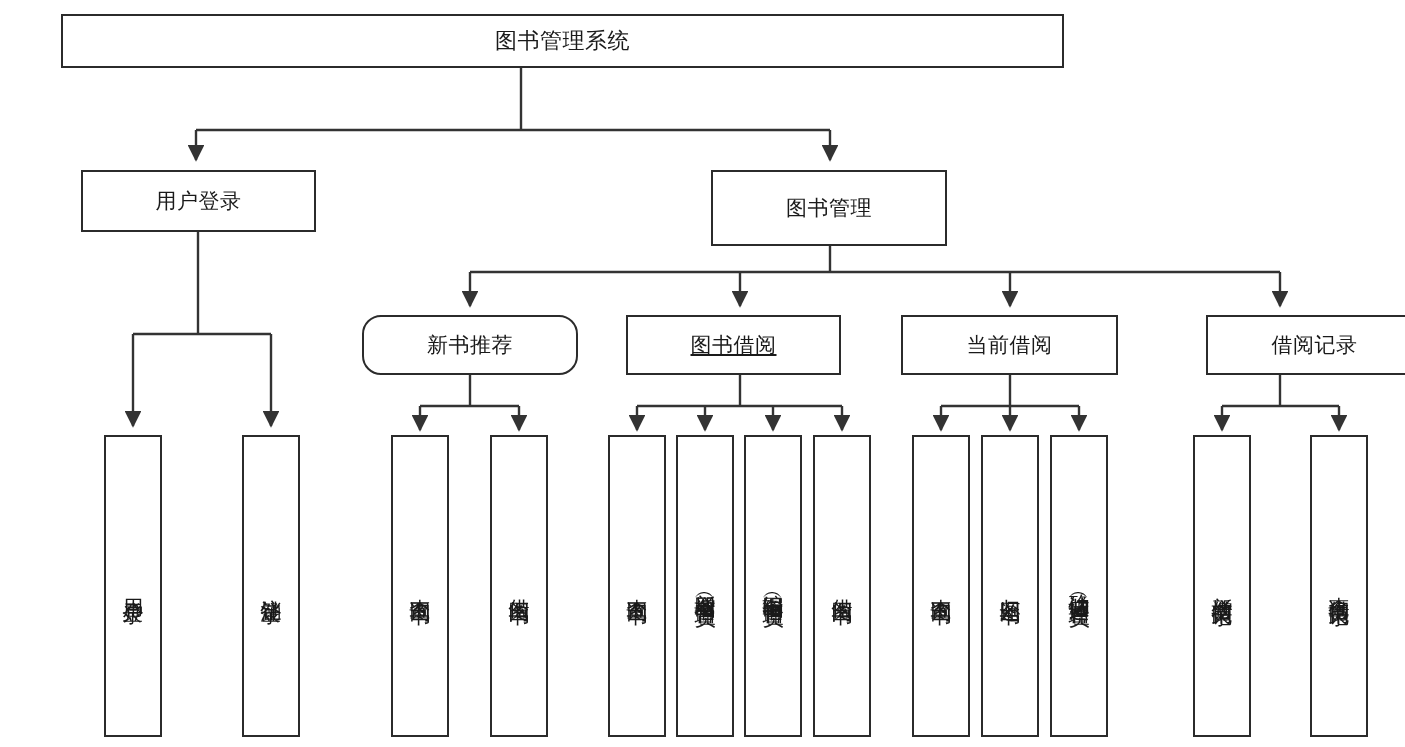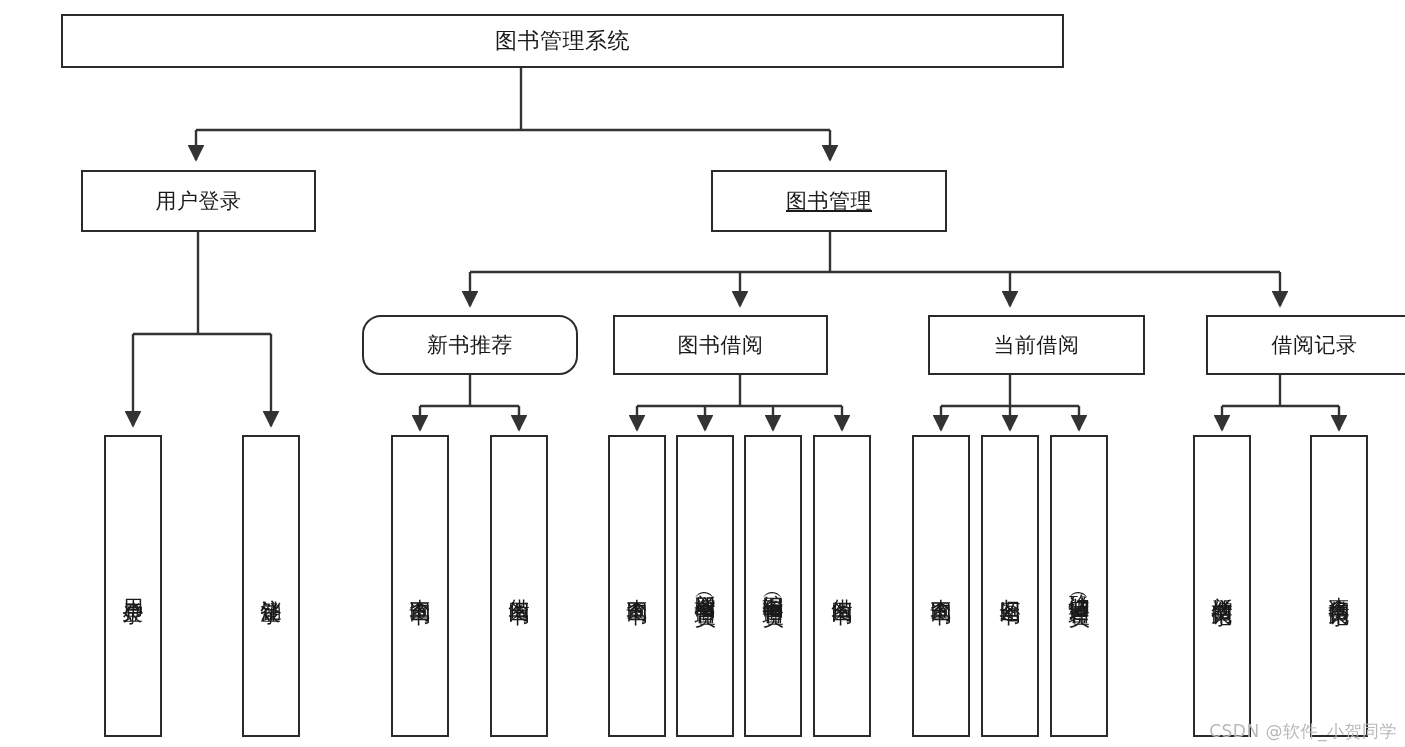--- a/index.html
+++ b/index.html
@@ -128,31 +128,31 @@
     </g>
   </svg>
 
   <div class="node horiz" id="root-node" style="left:20px; top:14px; width:1003px; height:54px;">
     <span>图书管理系统</span>
   </div>
 
   <div class="node horiz" style="left:81px; top:170px; width:235px; height:62px;">
     <span>用户登录</span>
   </div>
-  <div class="node horiz" style="left:711px; top:170px; width:236px; height:62px;text-decoration:underline;">
+  <div class="node horiz" style="left:711px; top:170px; width:236px; height:76px;">
     <span>图书管理</span>
   </div>
 
   <div class="node horiz" style="left:362px; top:315px; width:216px; height:60px;border-radius:19px;">
     <span>新书推荐</span>
   </div>
-  <div class="node horiz" style="left:613px; top:315px; width:215px; height:60px;">
+  <div class="node horiz" style="left:626px; top:315px; width:215px; height:60px;text-decoration:underline;">
     <span>图书借阅</span>
   </div>
-  <div class="node horiz" style="left:901px; top:315px; width:217px; height:60px;margin-left:27px;">
+  <div class="node horiz" style="left:901px; top:315px; width:217px; height:60px;">
     <span>当前借阅</span>
   </div>
   <div class="node horiz" style="left:1206px; top:315px; width:217px; height:60px;">
     <span>借阅记录</span>
   </div>
 
   <div class="node vert" style="left:104px; top:435px; width:58px; height:302px;">
     <span class="vtext">用户登录</span>
   </div>
   <div class="node vert" style="left:242px; top:435px; width:58px; height:302px;">
@@ -189,14 +189,13 @@
     <span class="vtext">确认归还（管理员）</span>
   </div>
 
   <div class="node vert" style="left:1193px; top:435px; width:58px; height:302px;">
     <span class="vtext">新增借阅记录</span>
   </div>
   <div class="node vert" style="left:1310px; top:435px; width:58px; height:302px;">
     <span class="vtext">查询借阅记录</span>
   </div>
 
-  <div id="watermark">CSDN @软件_小贺同学</div>
 </div>
 
 </body></html>

